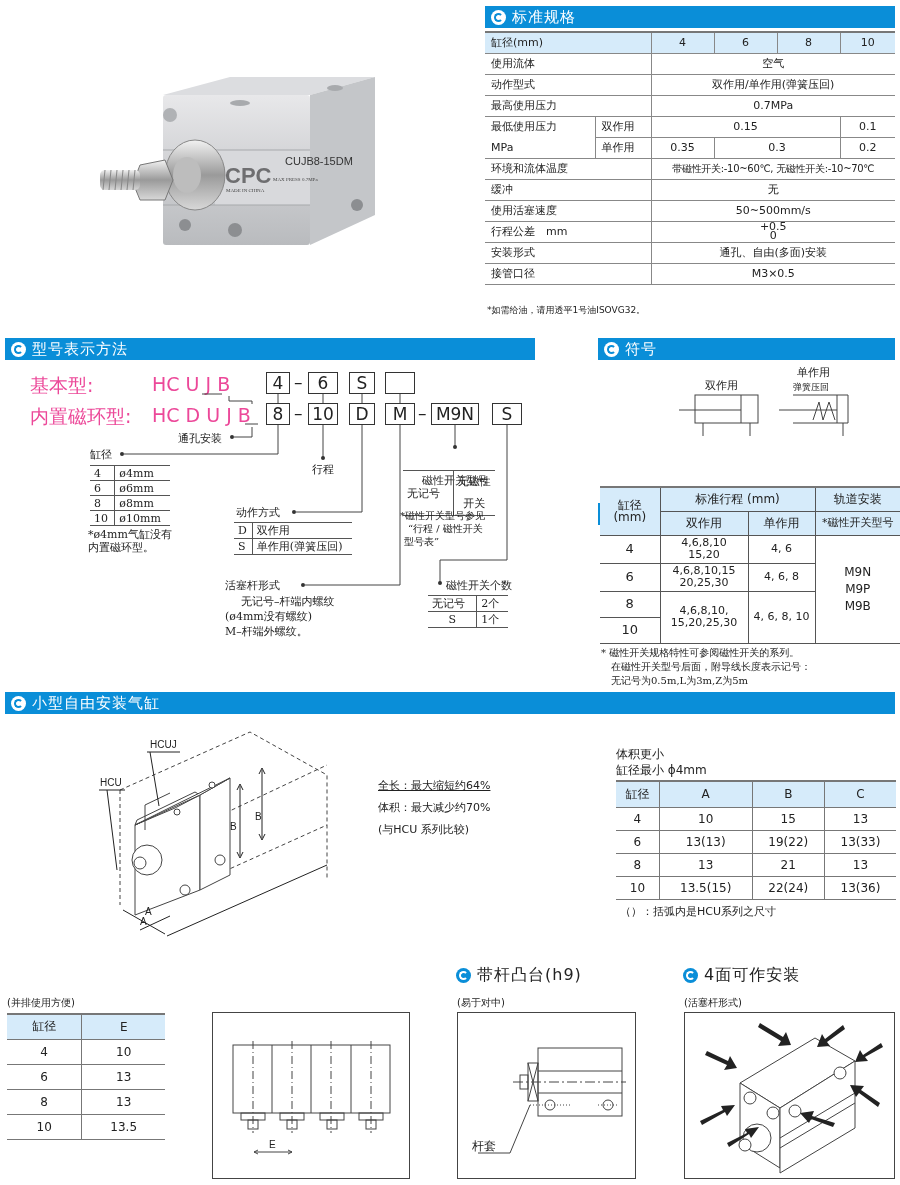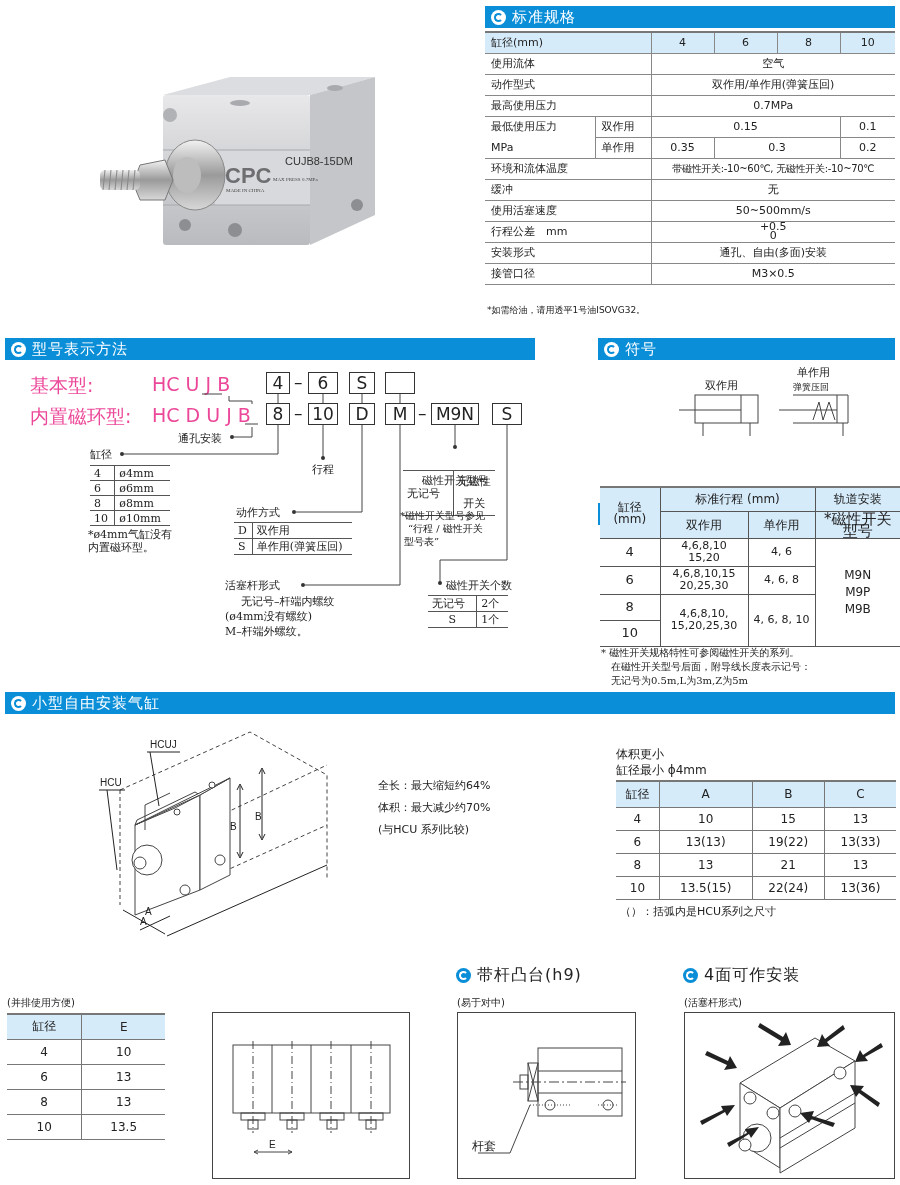--- a/index.html
+++ b/index.html
@@ -343,21 +343,21 @@
     </colgroup>
   <tbody>
       <tr class="h">
     <td rowspan="2"><span>缸径</span><br><span>(mm)</span></td>
     <td colspan="2">标准行程 (mm)</td>
     <td>轨道安装</td>
   </tr>
   <tr class="h">
     <td>双作用</td>
     <td>单作用</td>
-    <td style="font-size:15px">*磁性开关型号</td>
+    <td style="font-size:11px">*磁性开关型号</td>
   </tr>
   <tr style="height:28px">
     <td style="font-size:13px">4</td>
     <td><span>4,6,8,10</span><br><span>15,20</span></td>
     <td>4, 6</td>
     <td rowspan="4" style="line-height:17px;font-size:12px;">
       <span>M9N</span><br><span>M9P</span><br><span>M9B</span>
     </td>
   </tr>
   <tr style="height:28px">
@@ -421,21 +421,21 @@
     <line x1="52" y1="32" x2="85" y2="32"></line>
   </g>
   <text x="5" y="66" font-family="Liberation Sans, sans-serif" font-size="10" fill="#222">HCU</text>
   <text x="55" y="28" font-family="Liberation Sans, sans-serif" font-size="10" fill="#222">HCUJ</text>
   <text x="135" y="110" font-family="Liberation Sans, sans-serif" font-size="10" fill="#222">B</text>
   <text x="160" y="100" font-family="Liberation Sans, sans-serif" font-size="10" fill="#222">B</text>
   <text x="50" y="195" font-family="Liberation Sans, sans-serif" font-size="10" fill="#222">A</text>
   <text x="45" y="205" font-family="Liberation Sans, sans-serif" font-size="10" fill="#222">A</text>
 </svg>
 
-<div class="abs" style="left:378px;top:778px;font-size:11px;">全长：最大缩短约64%</div>
+<div class="abs" style="left:378px;top:778px;font-size:11px;text-decoration:underline;">全长：最大缩短约64%</div>
 <div class="abs" style="left:378px;top:800px;font-size:11px;">体积：最大减少约70%</div>
 <div class="abs" style="left:378px;top:822px;font-size:11px;">(与HCU 系列比较)</div>
 
 <div class="abs" style="left:616px;top:746px;font-size:12px;">体积更小</div>
 <div class="abs" style="left:616px;top:762px;font-size:12px;">缸径最小 ϕ4mm</div>
 <table class="dims">
   <tbody>
       <tr class="h">
     <td>缸径</td>
         <td>A</td>

